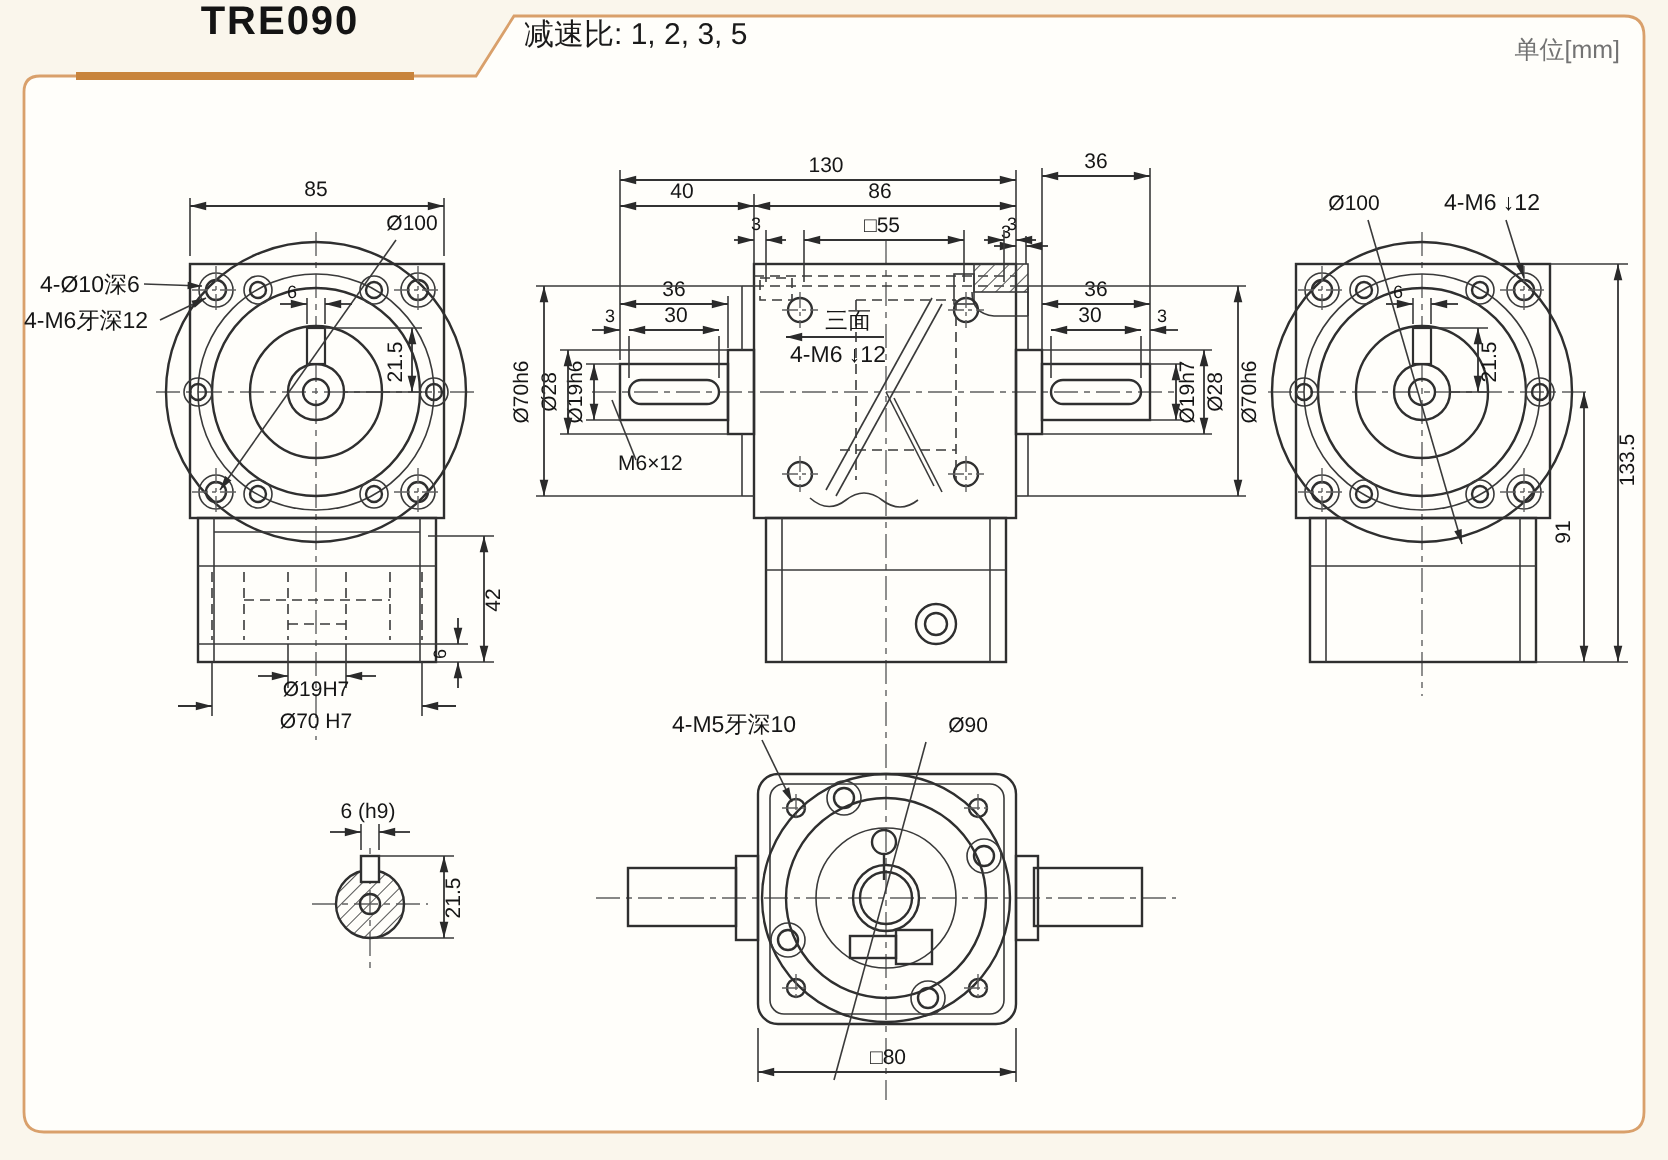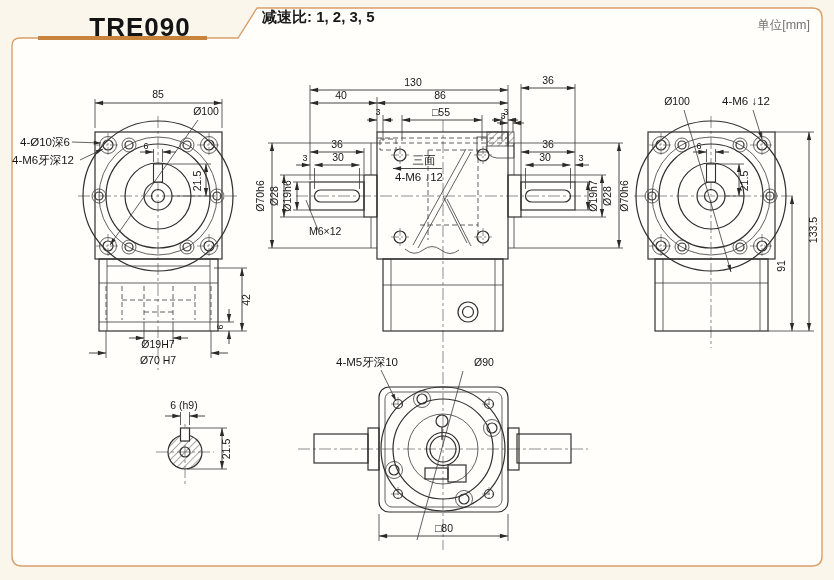--- a/index.html
+++ b/index.html
@@ -1,21 +1,21 @@
 <!DOCTYPE html>
 <html><head>
 <meta charset="utf-8">
 <style>
   html,body{margin:0;padding:0;}
   body{width:834px;height:580px;background:#faf6ec;font-family:"Liberation Sans",sans-serif;}
   .stage{position:relative;width:834px;height:580px;overflow:hidden;}
   .stage svg{position:absolute;left:0;top:0;}
-  .hdr-title{position:absolute;left:60px;top:12px;width:160px;text-align:center;
-    font-size:26px;font-weight:bold;color:#141414;letter-spacing:1px;}
-  .hdr-ratio{position:absolute;left:262px;top:8px;font-size:15px;color:#1a1a1a;font-weight:bold;}
+  .hdr-title{position:absolute;left:60px;top:0;width:160px;text-align:center;
+    font-size:20px;font-weight:bold;color:#141414;letter-spacing:1px;}
+  .hdr-ratio{position:absolute;left:262px;top:8px;font-size:15px;color:#1a1a1a;}
   .hdr-unit{position:absolute;left:715px;top:17px;width:95px;text-align:right;font-size:12.5px;color:#737373;}
   .ln{stroke:#2f2f2f;stroke-width:1.2;fill:none;}
   .thin{stroke:#3a3a3a;stroke-width:0.8;fill:none;}
   .dl{stroke:#333;stroke-width:0.9;fill:none;}
   .hid{stroke:#3a3a3a;stroke-width:0.8;fill:none;stroke-dasharray:5 3;}
   .cl{stroke:#606060;stroke-width:0.7;fill:none;stroke-dasharray:12 3 3 3;}
   .clh{stroke:#606060;stroke-width:0.7;fill:none;stroke-dasharray:8 2 2 2;}
   text.t{font:10.5px "Liberation Sans",sans-serif;fill:#161616;}
   text.tc{font:11.5px "Liberation Sans",sans-serif;fill:#161616;}
   text.ts{font:9px "Liberation Sans",sans-serif;fill:#161616;}

